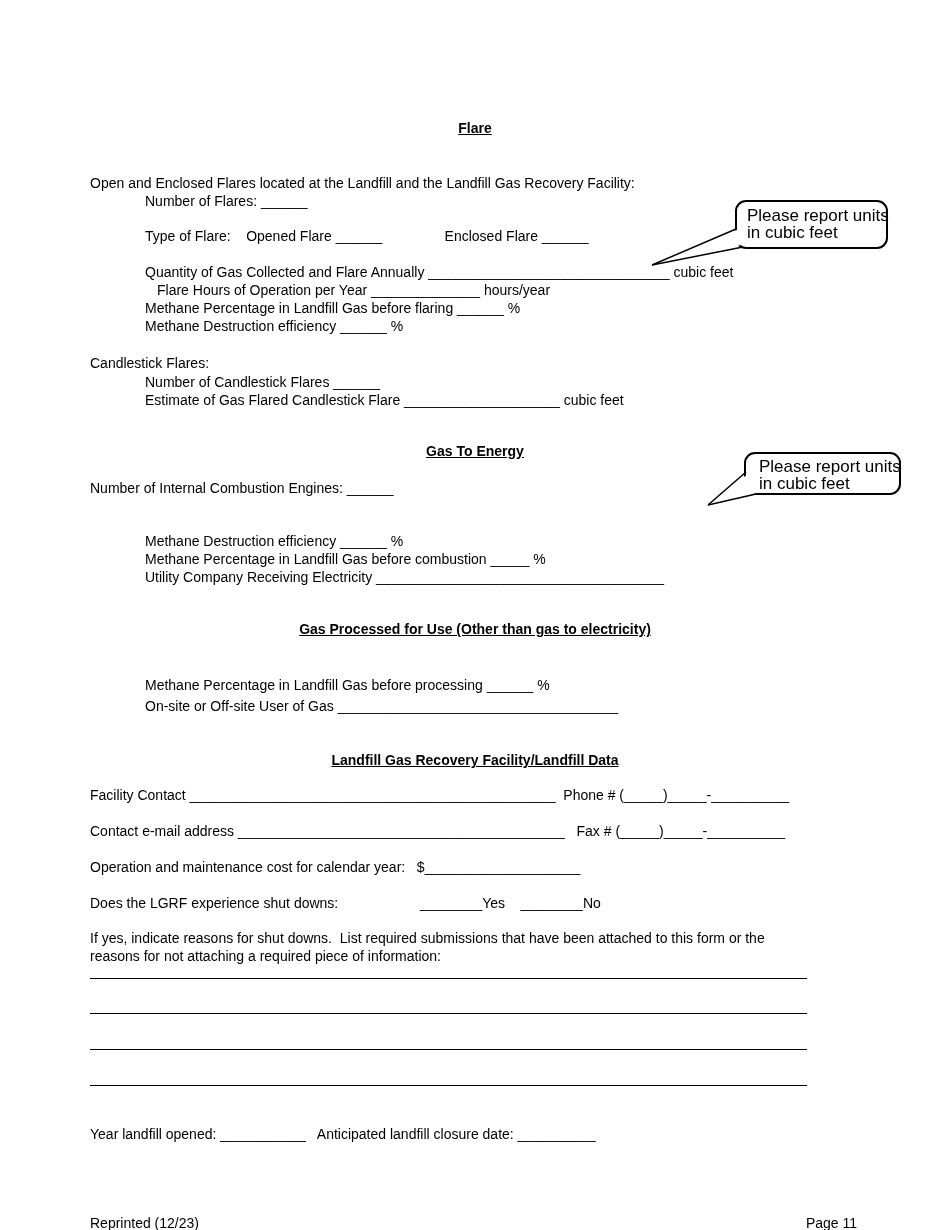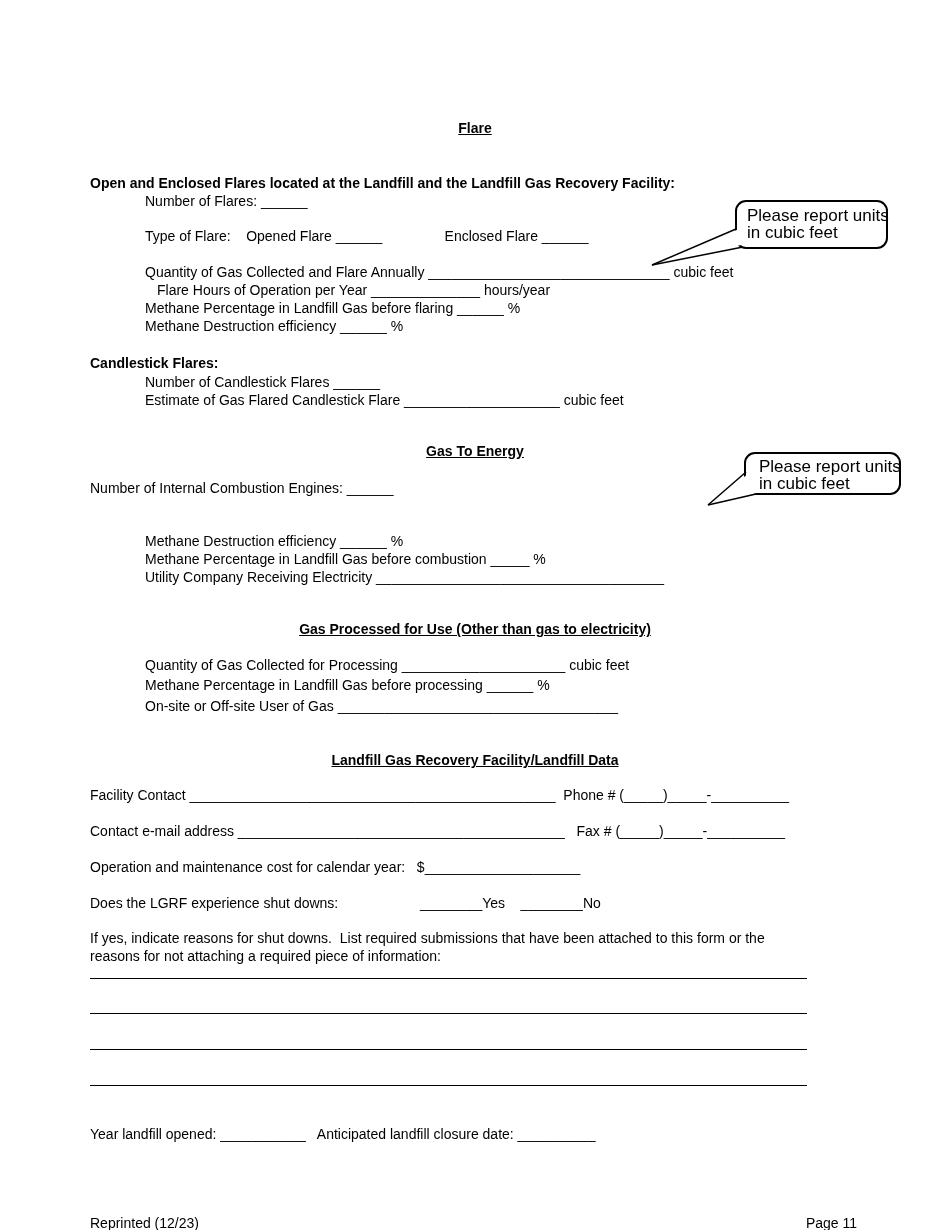--- a/index.html
+++ b/index.html
@@ -13,21 +13,21 @@
     overflow: hidden;
     margin-top: 41px;
   }
   .t {
     position: absolute;
     white-space: pre;
     font-size: 14px;
     line-height: 18px;
     color: #000000;
   }
-  .b { font-weight: bold; }
+  .b { font-weight: normal; }
   .ctr { left: 0; width: 950px; text-align: center; }
   .hu { font-weight: bold; text-decoration: underline; }
   .rule {
     position: absolute;
     left: 90px;
     width: 717px;
     height: 0;
     border-top: 1.5px solid #000000;
   }
   .callout-svg { position: absolute; }
@@ -76,21 +76,20 @@
   <svg class="callout-svg" style="left:695px;top:402px" width="212" height="70" viewBox="0 0 212 70">
     <rect x="50" y="10" width="155" height="41" rx="10" ry="10" fill="#ffffff" stroke="#000000" stroke-width="2"></rect>
     <polygon points="13,62 58,27 66,49" fill="#ffffff" stroke="none"></polygon>
     <line x1="13" y1="62" x2="51" y2="29" stroke="#000000" stroke-width="1.5"></line>
     <line x1="13" y1="62" x2="61" y2="51" stroke="#000000" stroke-width="1.5"></line>
   </svg>
   <div class="callout-text" style="left:759px;top:417px">Please report units
 in cubic feet</div>
 
   <div class="t ctr" style="top:579px"><span class="hu">Gas Processed for Use (Other than gas to electricity)</span></div>
-  <div class="t" style="top:615px;left:145px">Quantity of Gas Collected for Processing _____________________ cubic feet</div>
   <div class="t" style="top:635px;left:145px">Methane Percentage in Landfill Gas before processing ______ %</div>
   <div class="t" style="top:656px;left:145px">On-site or Off-site User of Gas ____________________________________</div>
 
   <div class="t ctr" style="top:710px"><span class="hu">Landfill Gas Recovery Facility/Landfill Data</span></div>
   <div class="t" style="top:745px;left:90px">Facility Contact _______________________________________________  Phone # (_____)_____-__________</div>
   <div class="t" style="top:781px;left:90px">Contact e-mail address __________________________________________   Fax # (_____)_____-__________</div>
   <div class="t" style="top:817px;left:90px">Operation and maintenance cost for calendar year:   $____________________</div>
   <div class="t" style="top:853px;left:90px">Does the LGRF experience shut downs:                     ________Yes    ________No</div>
   <div class="t" style="top:888px;left:90px">If yes, indicate reasons for shut downs.  List required submissions that have been attached to this form or the
 reasons for not attaching a required piece of information:</div>

